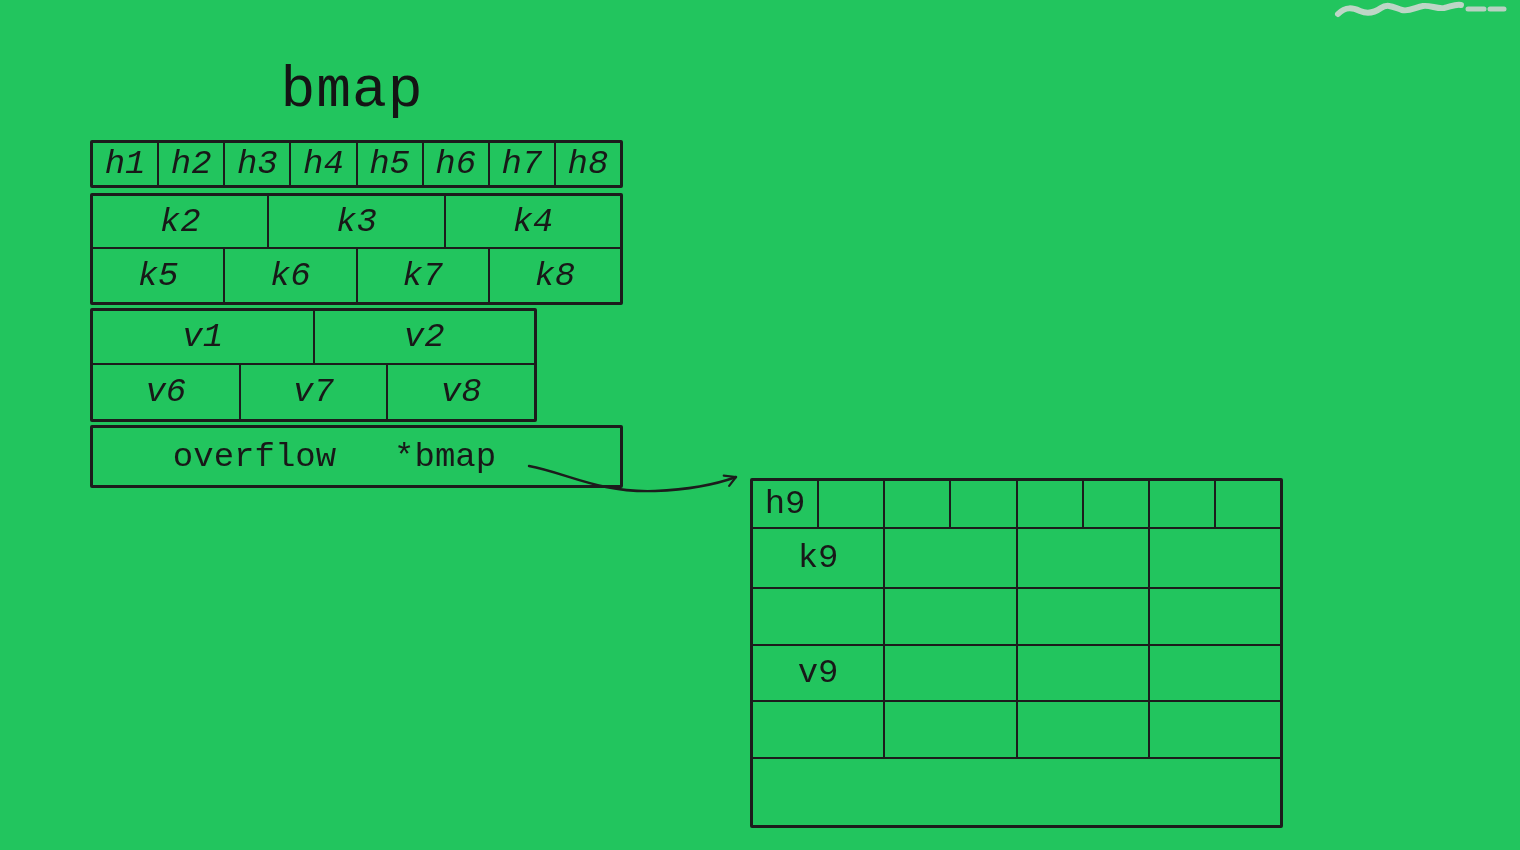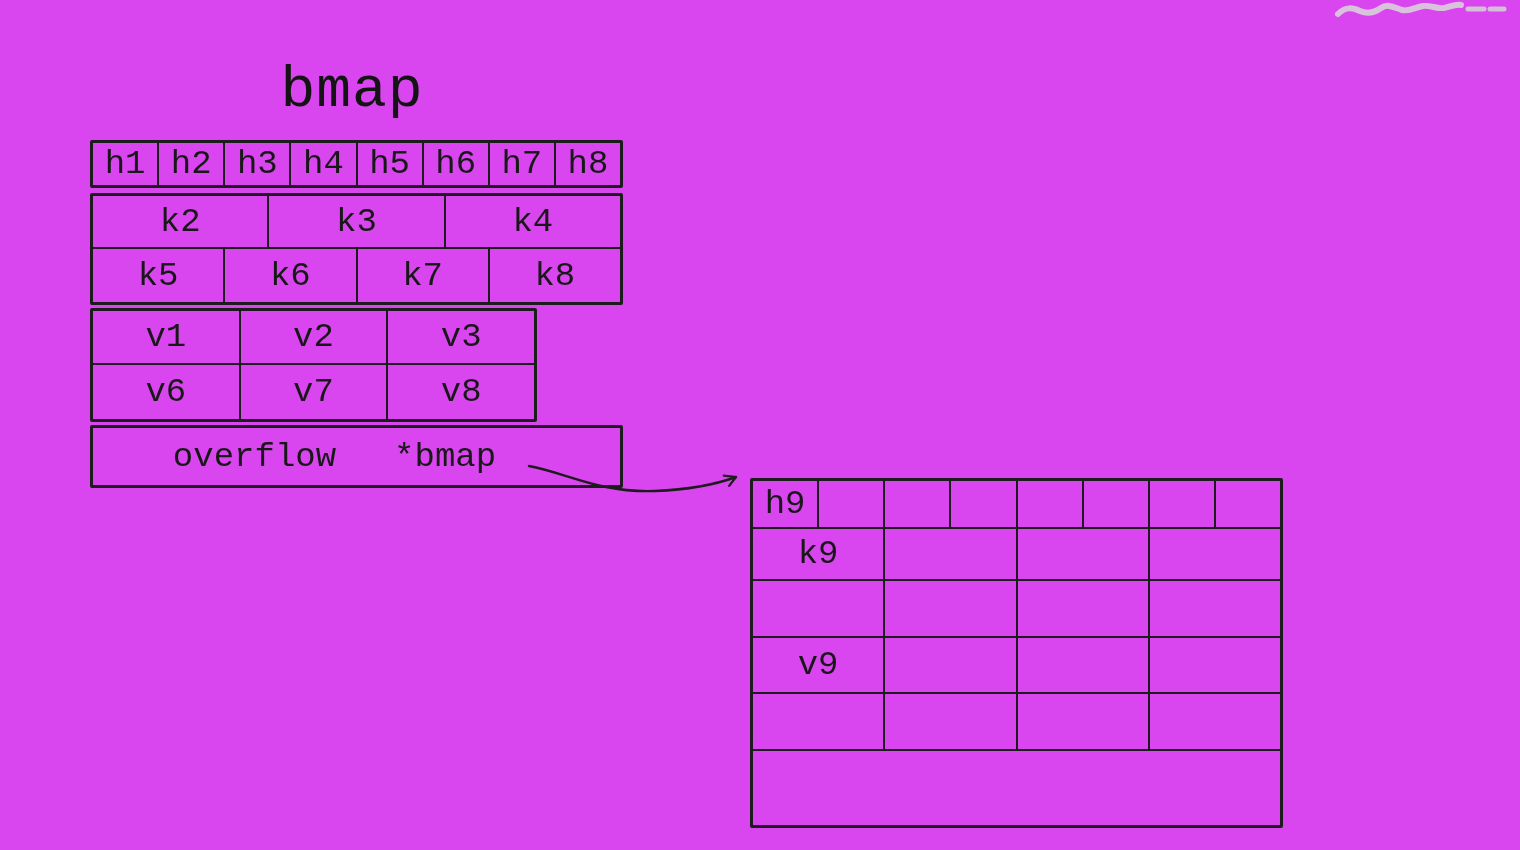--- a/index.html
+++ b/index.html
@@ -1,21 +1,21 @@
 <!DOCTYPE html>
 <html><head>
 <meta charset="utf-8">
 <style>
   * { box-sizing: border-box; margin: 0; padding: 0; }
   html, body { background: #ffffff; }
   .canvas {
     position: relative;
     width: 1520px;
     height: 850px;
-    background: #d946ef;
+    background: #22c55e;
     overflow: hidden;
     font-family: "Liberation Mono", "DejaVu Sans Mono", monospace;
     color: #181818;
   }
   .title {
     position: absolute;
     left: 252px;
     top: 58px;
     width: 200px;
     text-align: center;
@@ -23,21 +23,21 @@
     font-weight: 500;
     letter-spacing: 1px;
     color: #141414;
   }
   .box {
     position: absolute;
     border: 3px solid #1c1c1c;
     border-radius: 2px;
     background: transparent;
   }
-  .row-flex { display: flex; width: 100%; height: 100%; }
+  .row-flex { display: flex; width: 100%; height: 100%; font-style: italic; }
   .cell {
     flex: 1;
     display: flex;
     align-items: center;
     justify-content: center;
     font-size: 34px;
     border-right: 2px solid #1c1c1c;
     overflow: hidden;
     white-space: nowrap;
   }
@@ -58,21 +58,21 @@
     display: flex;
     flex-direction: column;
   }
   .b2row {
     display: flex;
     border-bottom: 2px solid #1c1c1c;
     width: 100%;
   }
   .b2row.last { border-bottom: none; flex: 1; }
   .r-h { height: 48px; }
-  .r-k1 { height: 52px; }
+  .r-k1 { height: 60px; }
   .r-k2 { height: 57px; }
   .r-v1 { height: 56px; }
   .r-v2 { height: 57px; }
   .arrow-svg { position: absolute; left: 505px; top: 445px; }
   .watermark-svg { position: absolute; left: 1330px; top: 0px; filter: blur(0.6px); opacity: 0.85; }
 </style>
 </head>
 <body>
 
 <div class="canvas">
@@ -109,21 +109,20 @@
       <div class="cell">k6</div>
       <div class="cell">k7</div>
       <div class="cell">k8</div>
     </div>
   </div>
 
   <div class="box" style="left:90px; top:308px; width:447px; height:114px;">
     <div class="row-flex half top">
       <div class="cell">v1</div>
       <div class="cell">v2</div>
-      <div class="cell">v3</div>
     </div>
     <div class="row-flex half">
       <div class="cell">v6</div>
       <div class="cell">v7</div>
       <div class="cell">v8</div>
     </div>
   </div>
 
   <div class="box" style="left:90px; top:425px; width:533px; height:63px;">
     <div class="overflow-content">

